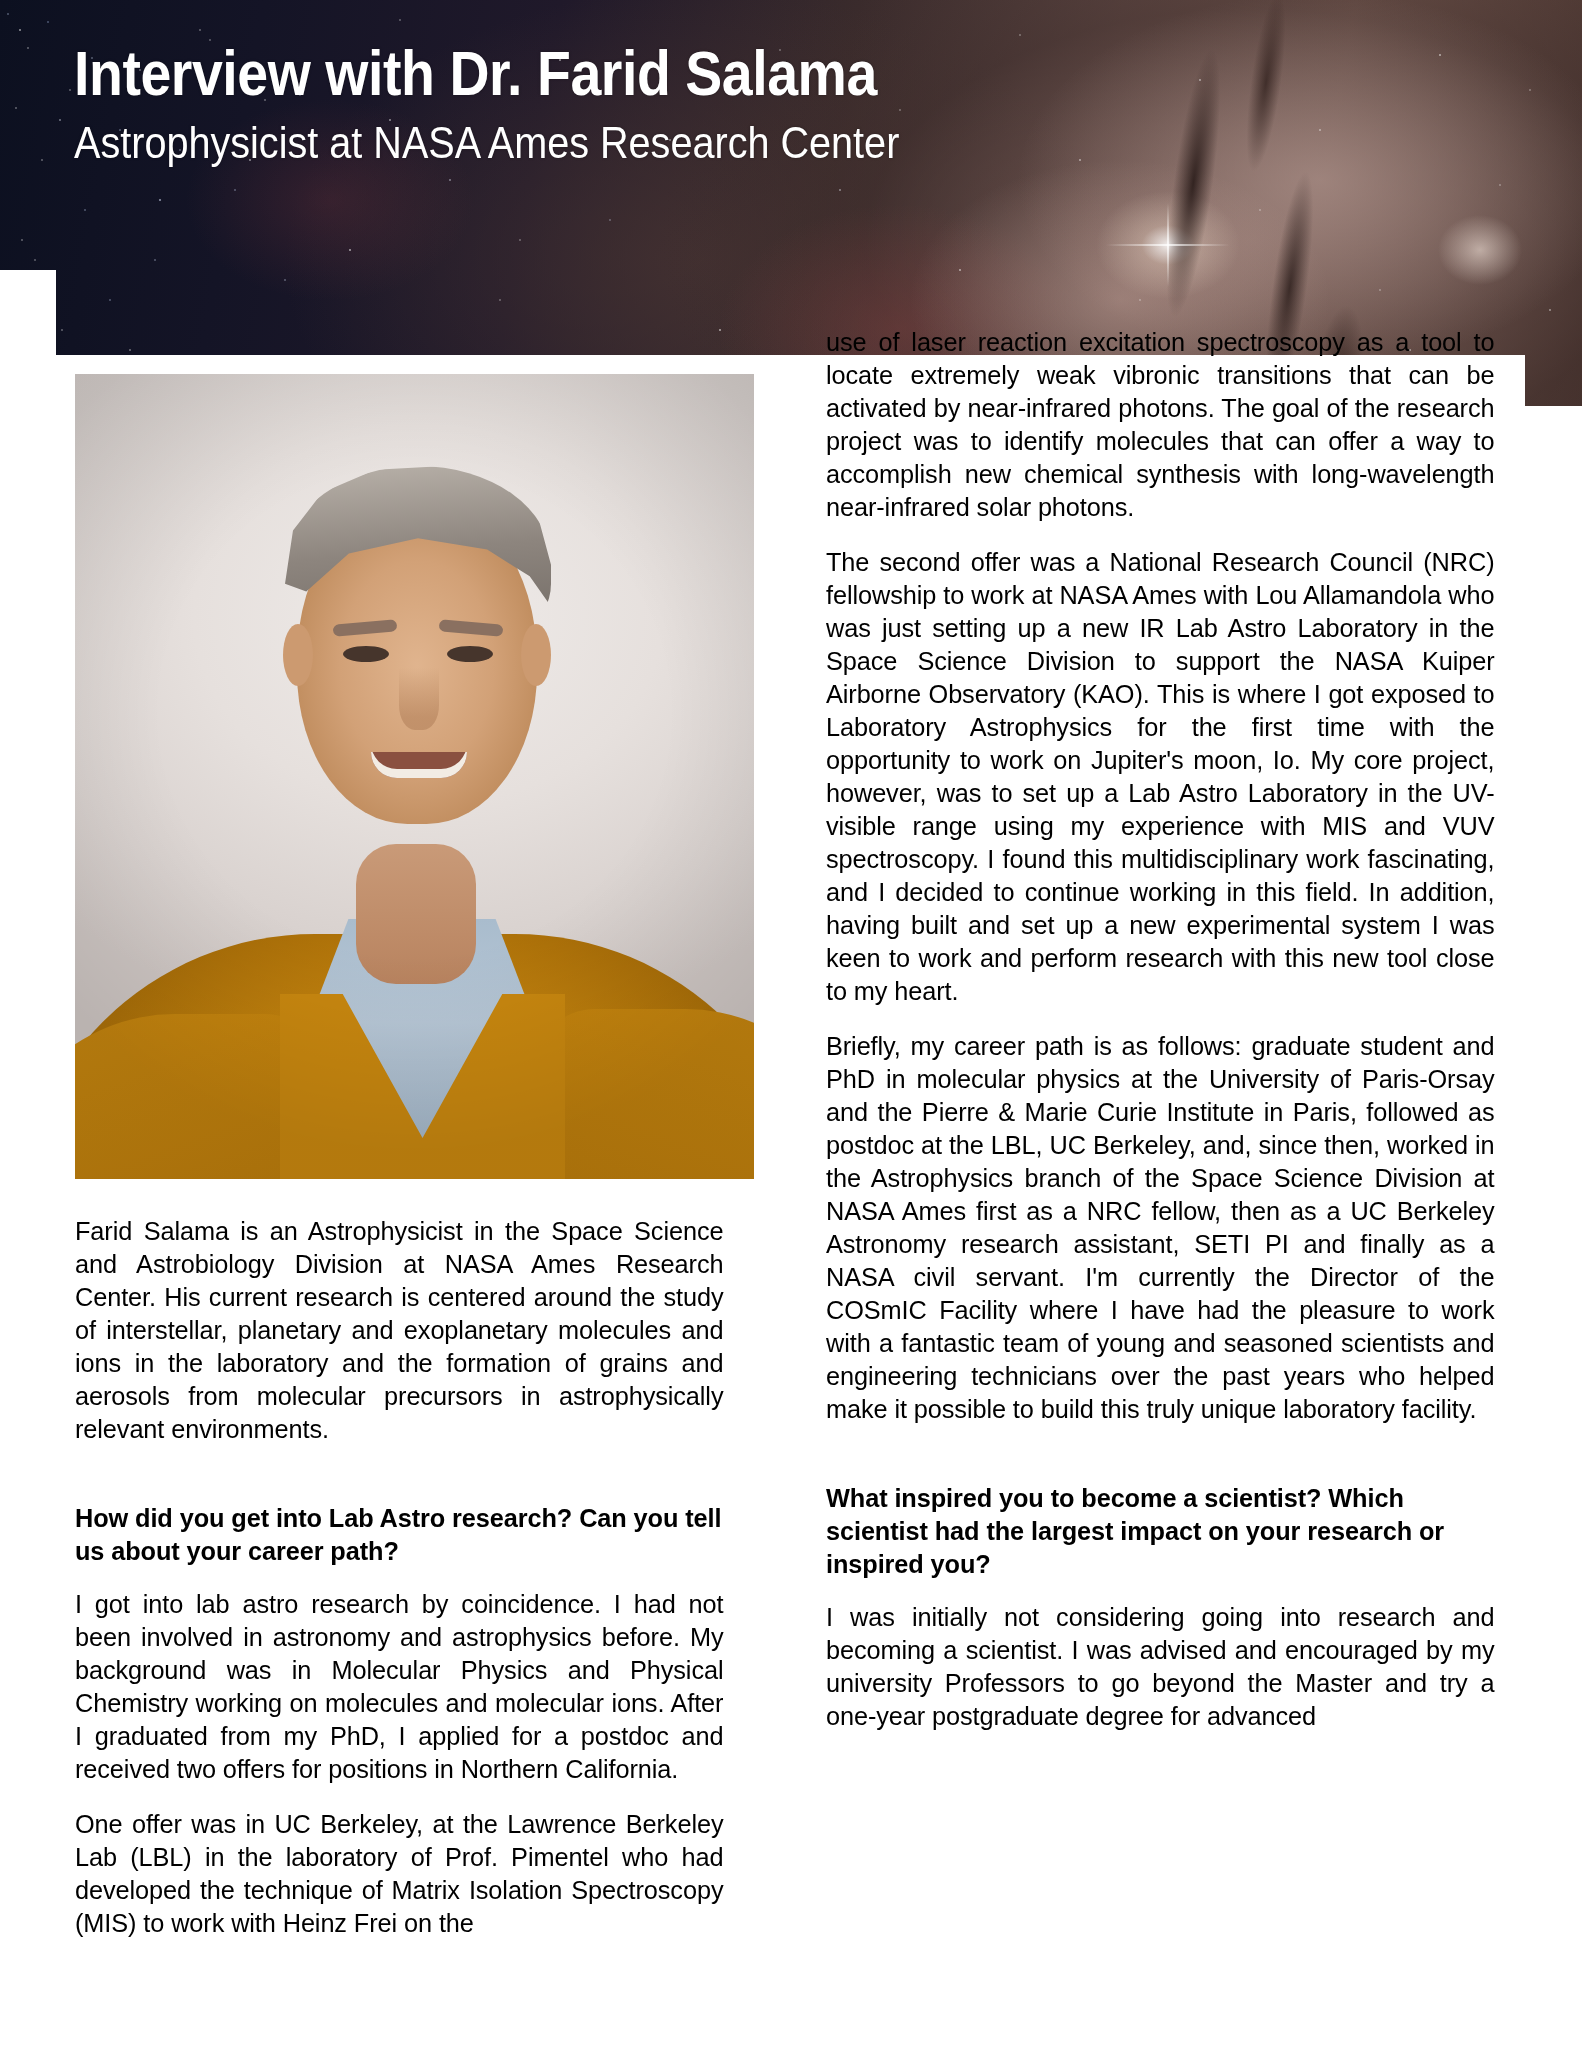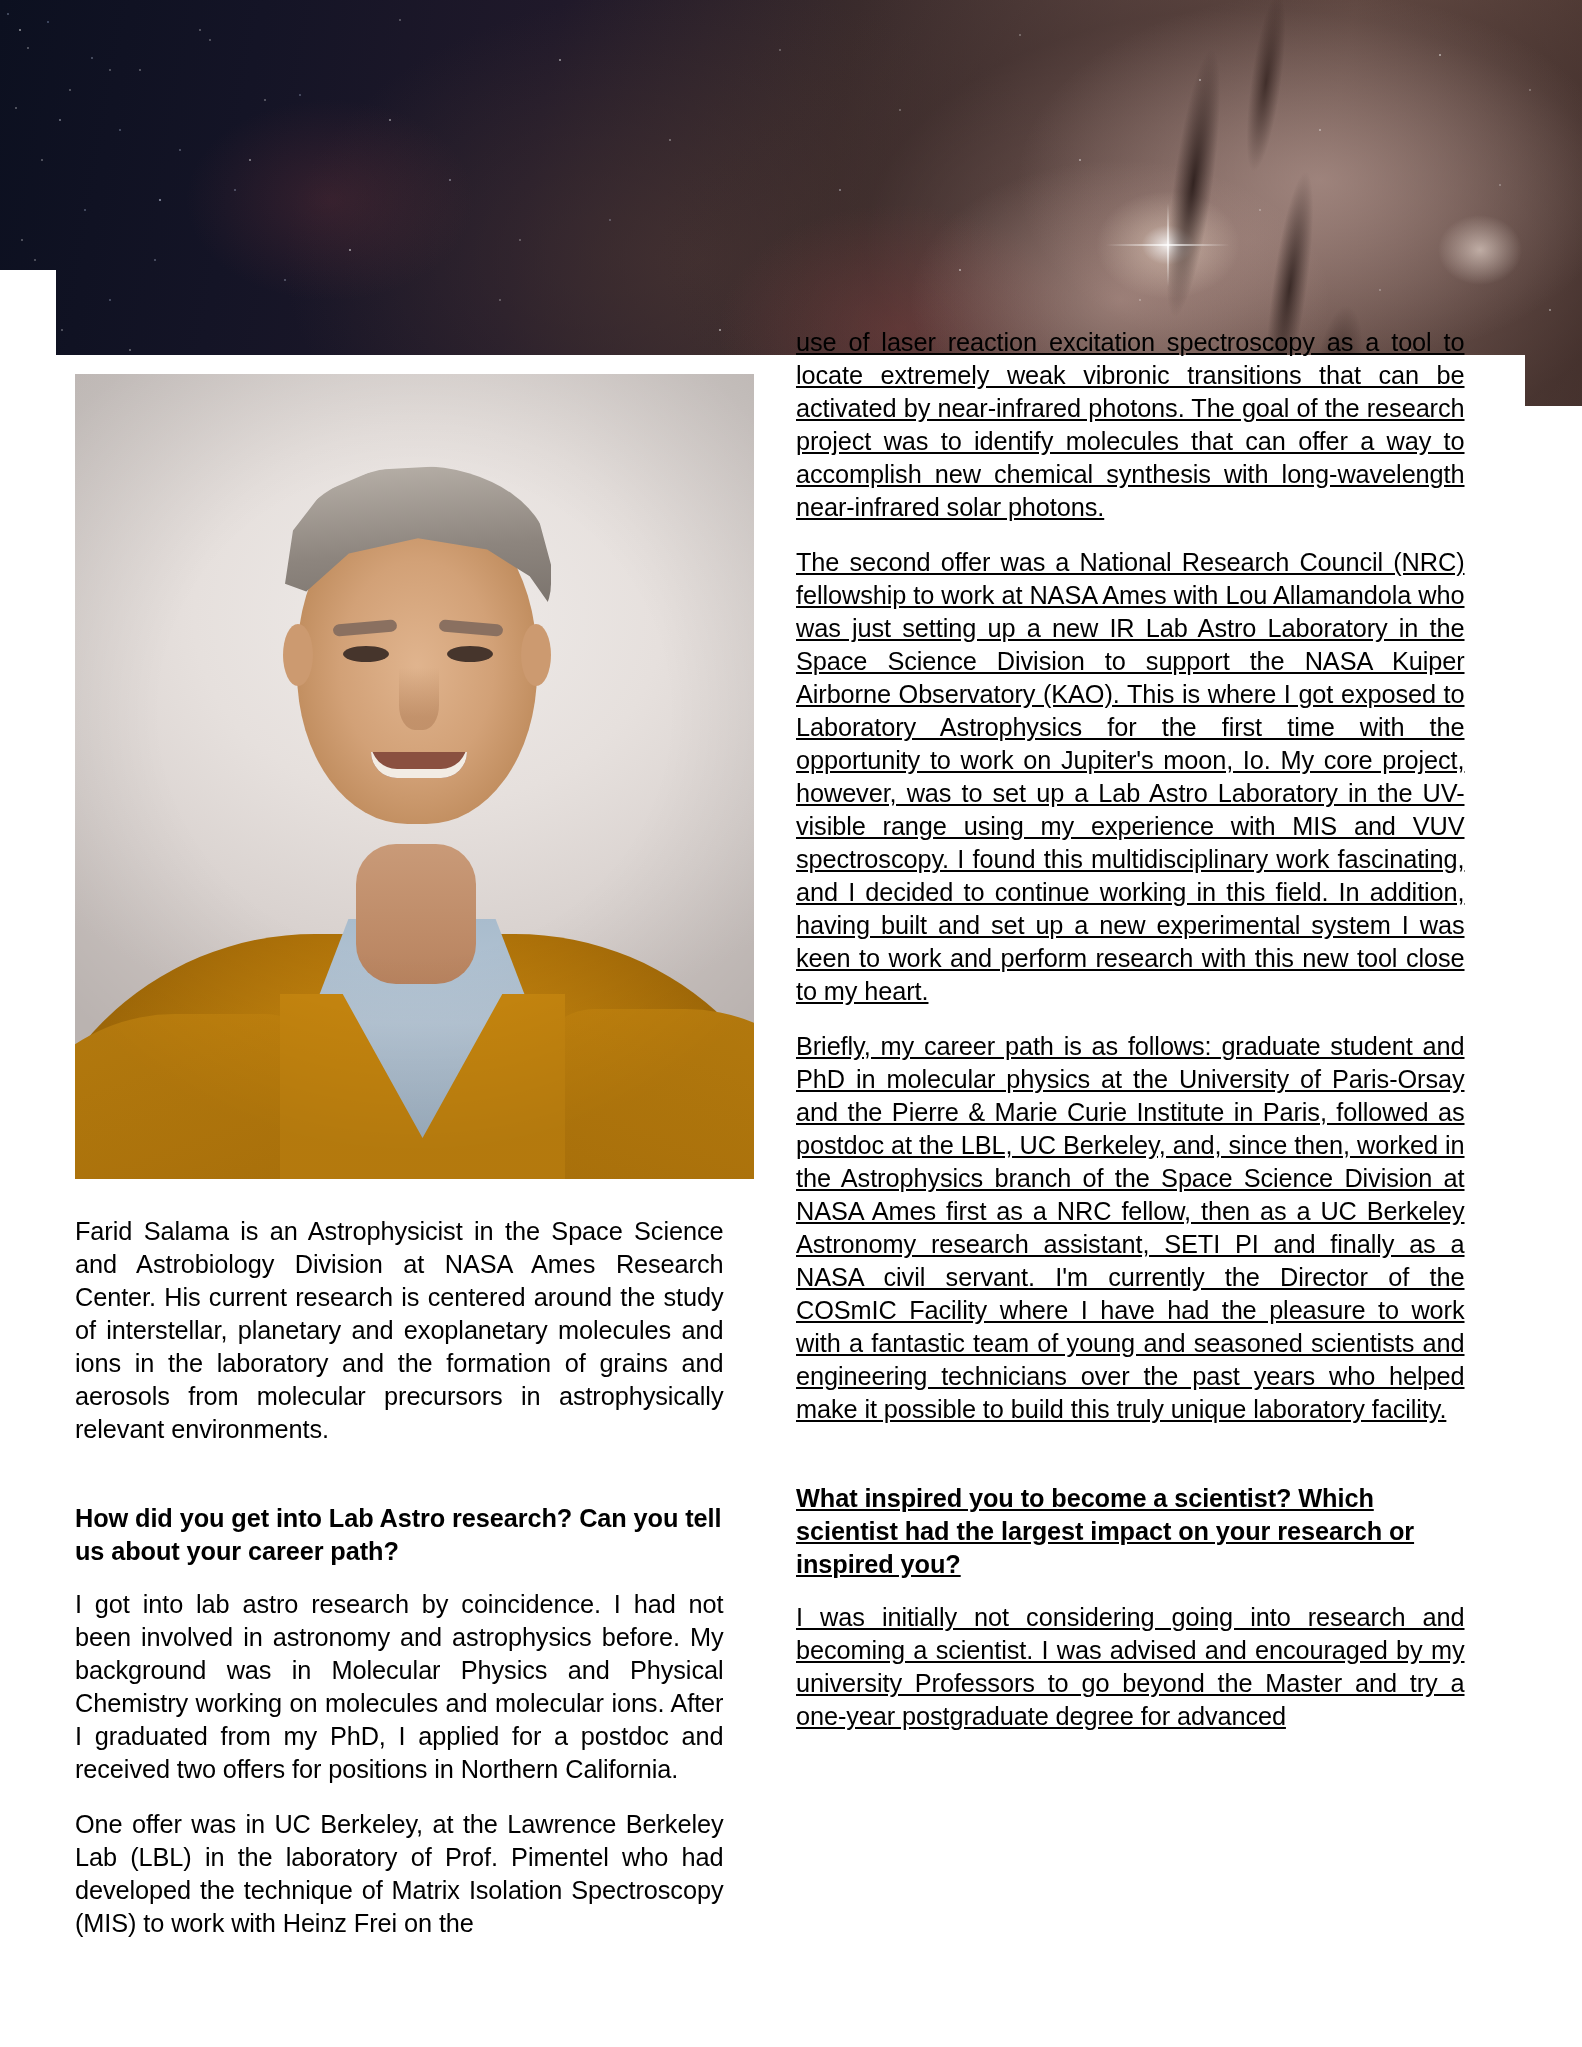--- a/index.html
+++ b/index.html
@@ -297,24 +297,23 @@
   .column {
     position: absolute;
     top: 0;
   }
   #left-column {
     left: 75px;
     top: 4px;
     width: 679px;
   }
   #right-column {
-    left: 796px;
+    left: 826px;
     top: -80px;
     width: 700px;
-    text-decoration: underline;
   }
 
   .body-text {
     font-size: 26.5px;
     line-height: 33px;
     color: #000000;
     text-align: justify;
     margin: 0 0 22px 0;
     transform: scaleX(0.955);
     transform-origin: left top;
@@ -337,20 +336,24 @@
 </head>
 <body>
 
 <div id="header-banner">
   <div class="nebula"></div>
   <div class="stars"></div>
   <div class="stars-left"></div>
   <div class="dust"></div>
   <div class="spike-star"></div>
 
+  <div id="banner-title-block">
+    <div id="banner-title">Interview with Dr. Farid Salama</div>
+    <div id="banner-subtitle">Astrophysicist at NASA Ames Research Center</div>
+  </div>
 </div>
 
 <div id="banner-mask-left"></div>
 <div id="banner-mask-mid"></div>
 
 <div id="page-body">
 
   <div id="portrait-photo">
     <div class="pbg"></div>
     <div class="sweater"></div>

